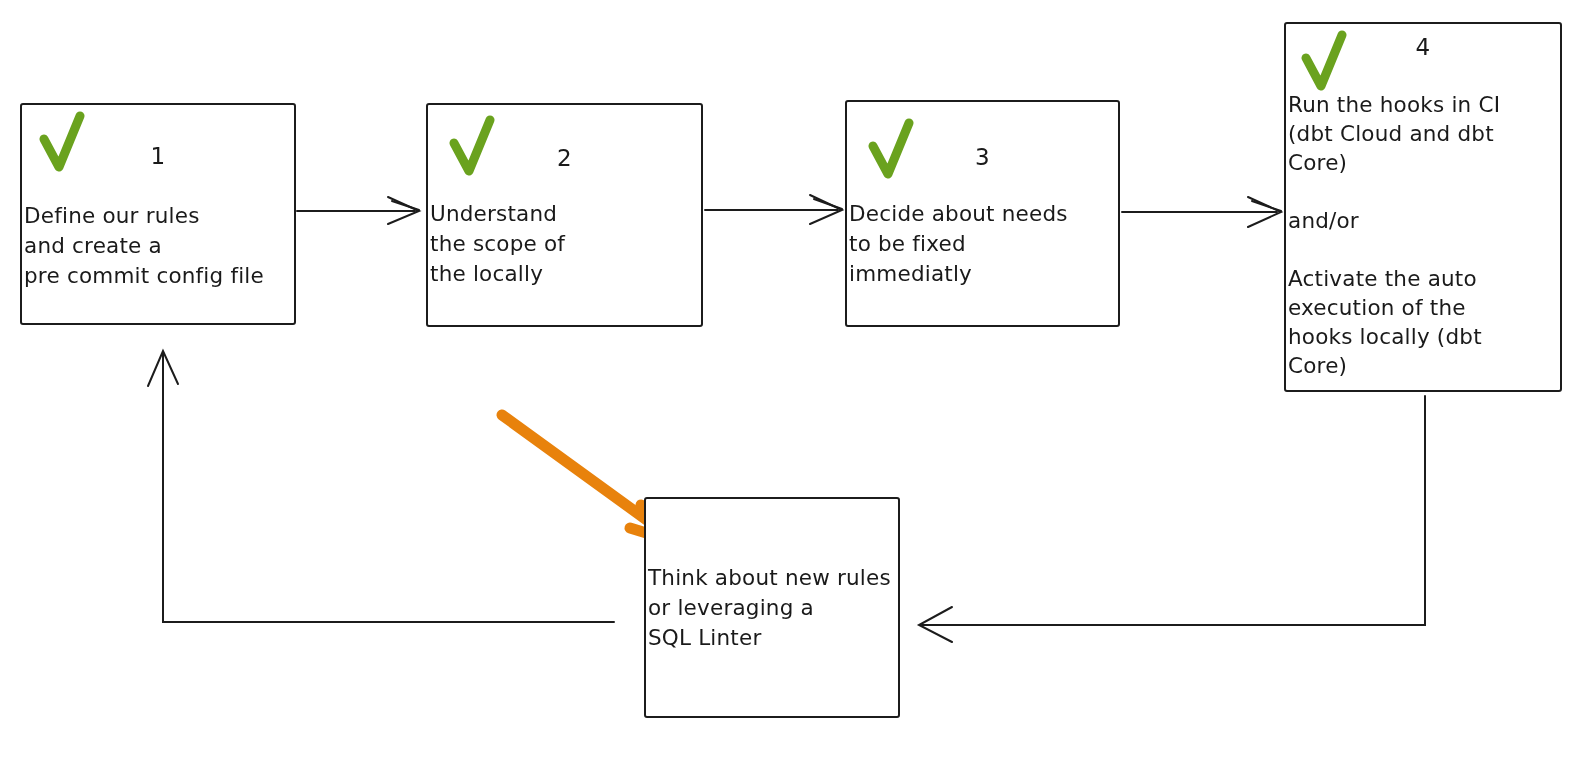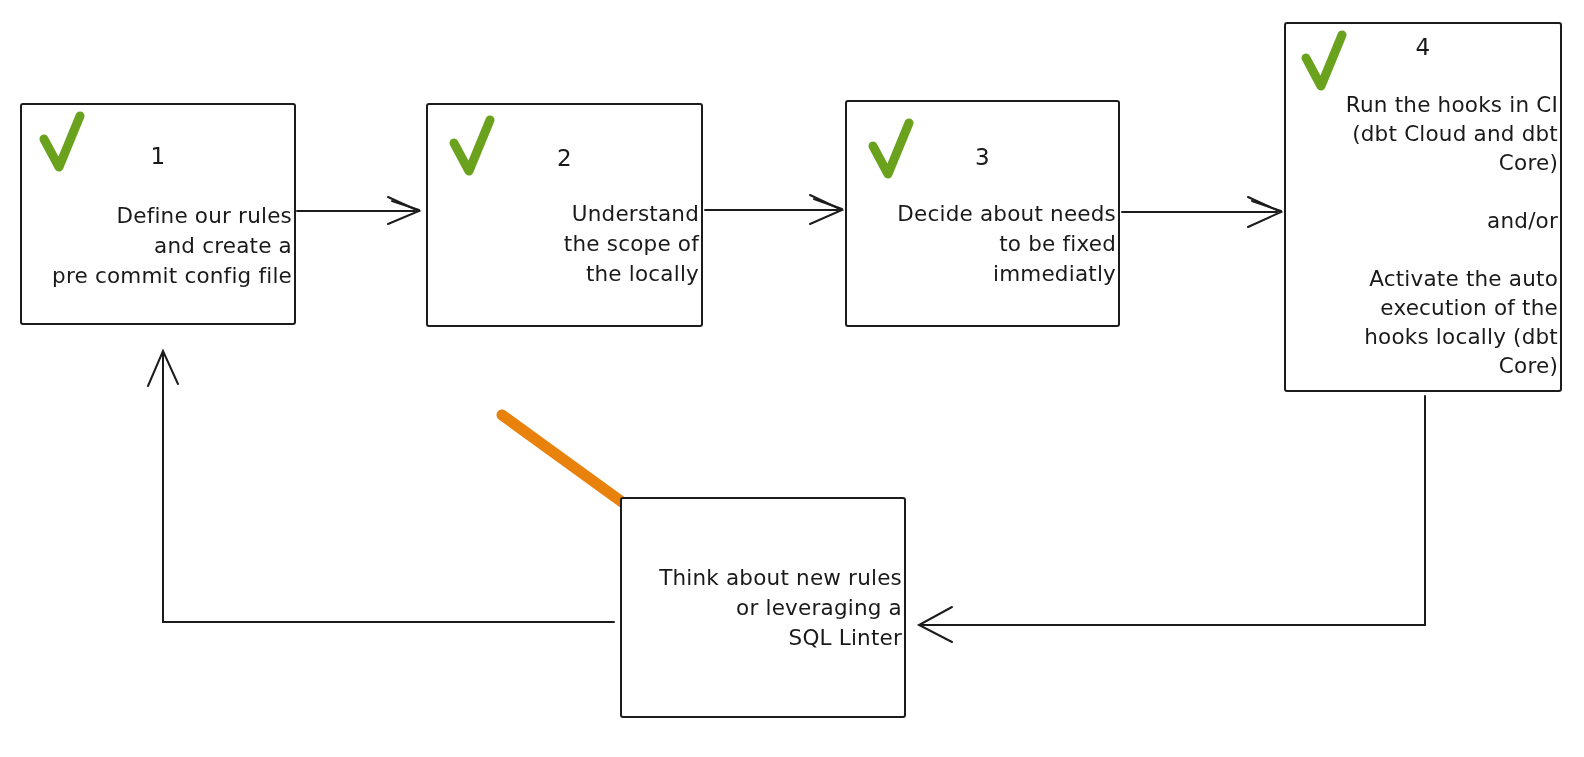--- a/index.html
+++ b/index.html
@@ -22,21 +22,21 @@
     position:absolute;
     left:0;right:0;
     text-align:center;
     font-size:23px;
     font-weight:500;
     letter-spacing:.5px;
   }
   .box-text{
     position:absolute;
     left:2px;right:2px;
-    text-align:right;
+    text-align:left;
     font-size:21.5px;
     line-height:30px;
     white-space:pre-line;
     letter-spacing:.2px;
   }
   .check{
     position:absolute;
   }
   svg.arrows{
     position:absolute;
@@ -126,19 +126,19 @@
 Core)
 
 and/or
 
 Activate the auto
 execution of the
 hooks locally (dbt
 Core)</div>
   </div>
 
-  <div class="flow-box" style="left:620px;top:497px;width:286px;height:221px;">
+  <div class="flow-box" style="left:644px;top:497px;width:256px;height:221px;">
     <div class="box-text" style="top:64px;">Think about new rules
 or leveraging a
 SQL Linter</div>
   </div>
 
 </div>
 
 </body></html>

